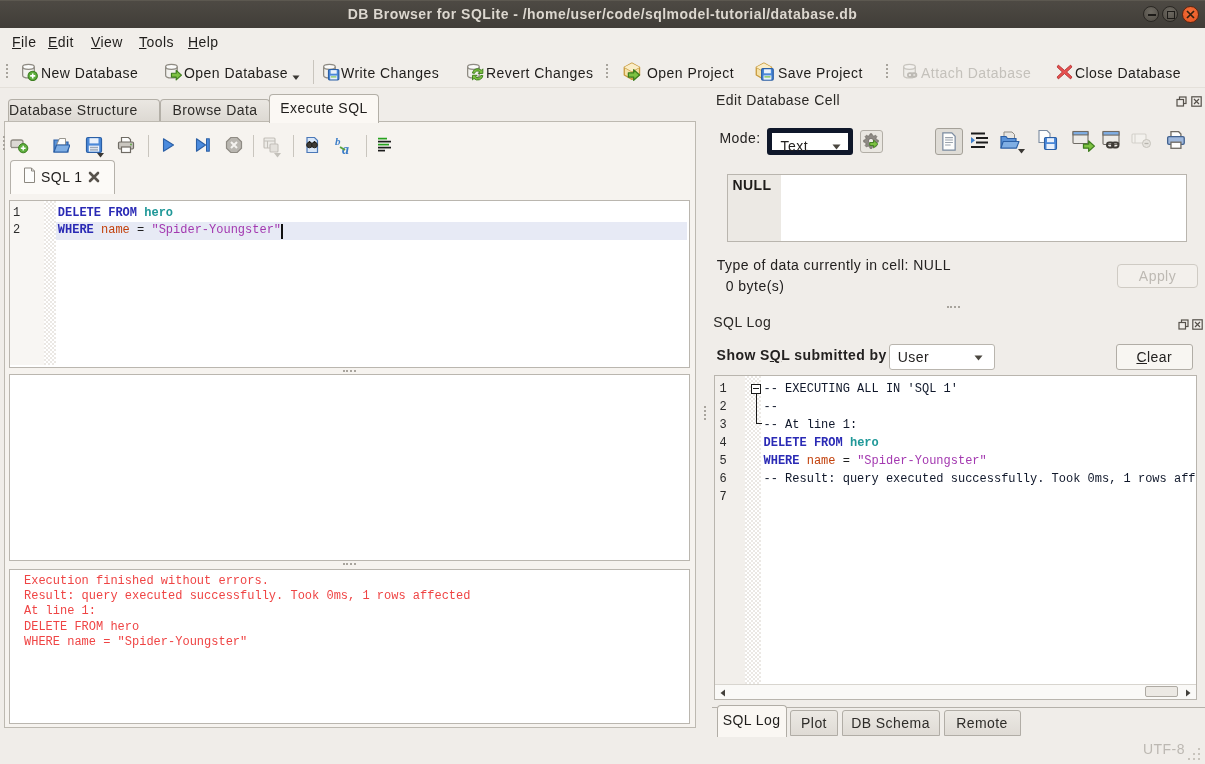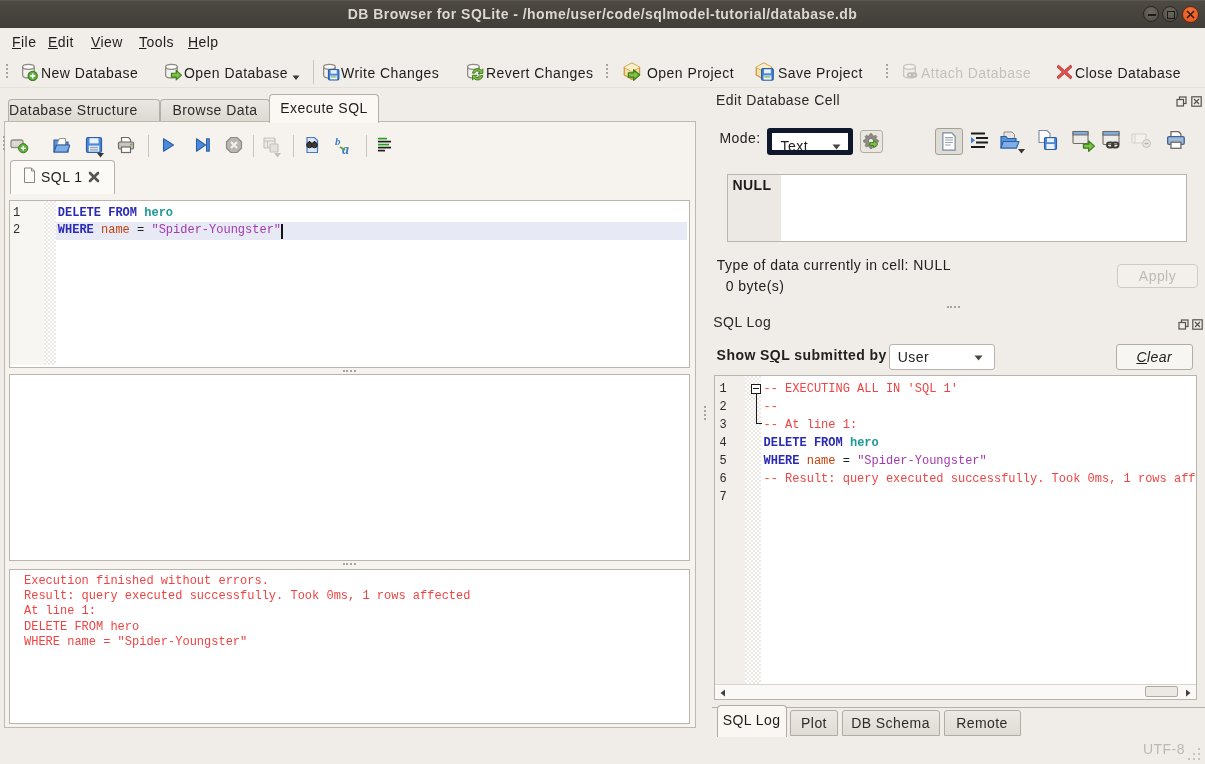--- a/index.html
+++ b/index.html
@@ -6,21 +6,21 @@
   body{width:1205px;height:764px;position:relative;overflow:hidden;
        font-family:"Liberation Sans",sans-serif;background:#F0EDE9;
        -webkit-font-smoothing:antialiased;}
   .abs{position:absolute;}
   .lbl{font-size:14px;letter-spacing:0.45px;color:#1F1D1B;white-space:nowrap;}
   .mono{font-family:"Liberation Mono",monospace;font-size:12px;white-space:pre;}
   .kw{color:#2A2AB5;font-weight:bold;}
   .tbl{color:#1F9898;font-weight:bold;}
   .idn{color:#c2410c;}
   .str{color:#A338B0;}
-  .cmt{color:#ef4444;}
+  .cmt{color:#0f172a;}
   .checker{background-color:#fff;background-image:conic-gradient(#EBE8E4 25%,#ffffff 25% 50%,#EBE8E4 50% 75%,#ffffff 75%);background-size:4px 4px;}
   .panelframe{border:1px solid #BAB6AF;background:#fff;}
   .grip-h{height:2px;border-top:2px dotted #A8A49D;width:13px;}
   .grip-v{width:2px;border-left:2px dotted #A8A49D;height:14px;}
   .tsep{width:1px;background:#C9C5BE;}
 </style>
 </head>
 <body>
 
 <div class="abs" style="left:0;top:0;width:1205px;height:40px;background:linear-gradient(#4E4A44,#3B3833);border-bottom:1px solid #282521;box-sizing:border-box;">
@@ -384,21 +384,21 @@
     <path d="M3 3 l5 5 M8 3 l-5 5"></path>
 </svg>
 
 <span class="abs" style="left:716.6px;top:346.7px;font-size:14px;letter-spacing:0.45px;color:#232120;font-weight:bold;">Show S<u>Q</u>L submitted by</span>
 <div class="abs" style="left:888.8px;top:344px;width:106px;height:25.5px;background:#fff;border:1px solid #B9B5AE;border-radius:3px;box-sizing:border-box;">
   <span style="position:absolute;left:8px;top:4px;font-size:14px;letter-spacing:0.45px;color:#232120;">User</span>
   <svg style="position:absolute;right:11px;top:10px;" width="9" height="6">
       <path d="M0.5 0.5 h8 L4.5 5.5z" fill="#4A463F"></path>
     </svg>
 </div>
-<div class="abs" style="left:1115.8px;top:344px;width:77px;height:25.5px;background:#F8F6F2;border:1px solid #B1ADA6;border-radius:3px;box-sizing:border-box;text-align:center;line-height:24px;font-size:14px;letter-spacing:0.45px;color:#232120;font-style:italic;"><u>C</u>lear</div>
+<div class="abs" style="left:1115.8px;top:344px;width:77px;height:25.5px;background:#F8F6F2;border:1px solid #B1ADA6;border-radius:3px;box-sizing:border-box;text-align:center;line-height:24px;font-size:14px;letter-spacing:0.45px;color:#232120;"><u>C</u>lear</div>
 
 <div class="abs" style="left:714px;top:374.5px;width:482.5px;height:325px;background:#fff;border:1px solid #B9B5AE;box-sizing:border-box;overflow:hidden;">
   <div style="position:absolute;left:0;top:0;width:30px;height:308px;background:#F2EFEB;"></div>
   <div class="checker" style="position:absolute;left:30px;top:0;width:16px;height:308px;"></div>
   <div class="abs mono" style="left:4.5px;top:4.4px;line-height:18.05px;color:#2B2B2B;">1
 2
 3
 4
 5
 6

